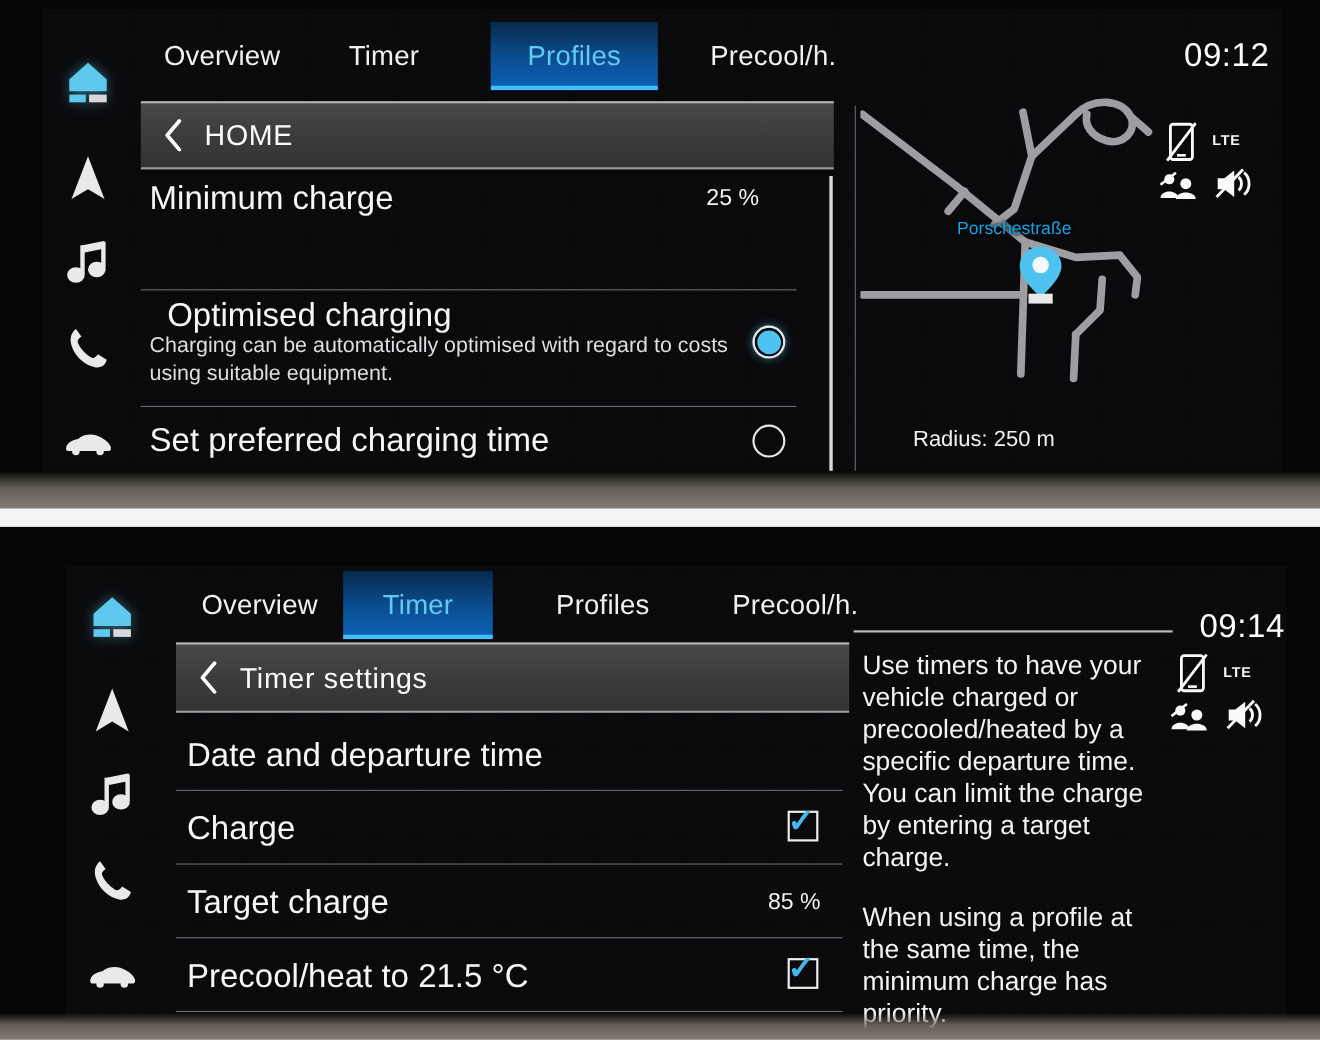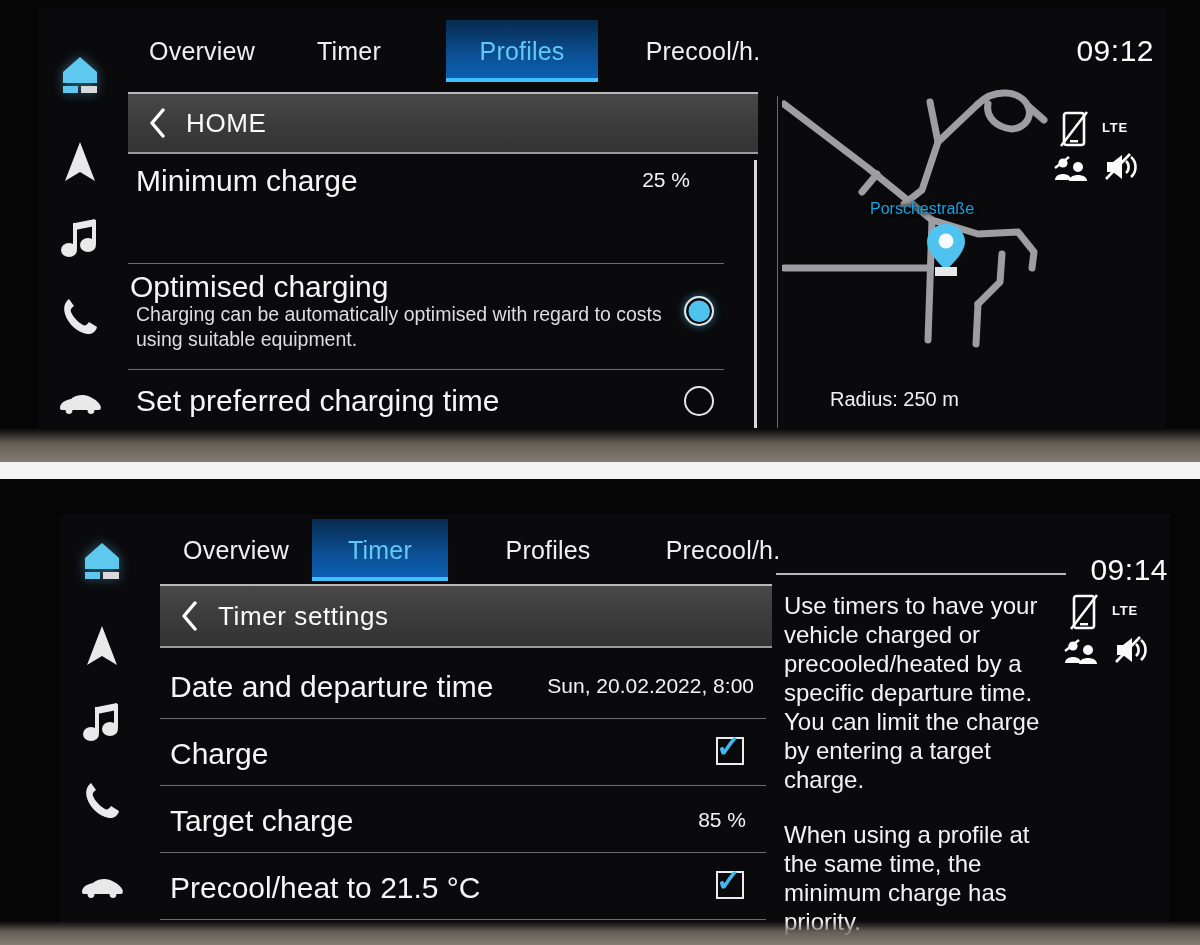--- a/index.html
+++ b/index.html
@@ -199,21 +199,21 @@
 
     <div class="list" style="left:128px;top:158px;width:630px;height:270px;">
 
       <div class="row" style="height:106px;">
         <div class="row-title" style="left:8px;top:6px;">Minimum charge</div>
         <div class="row-val" style="right:68px;top:10px;">25 %</div>
         <div class="row-sep" style="bottom:0;right:34px;"></div>
       </div>
 
       <div class="row" style="height:106px;">
-        <div class="row-title" style="left:2px;top:6px;">Optimised charging</div>
+        <div class="row-title" style="left:24px;top:6px;">Optimised charging</div>
         <div class="row-sub" style="left:8px;top:38px;width:530px;">Charging can be automatically optimised with regard to costs using suitable equipment.</div>
         <div class="radio on" style="right:44px;top:32px;"></div>
         <div class="row-sep" style="bottom:0;right:34px;"></div>
       </div>
 
       <div class="row" style="height:58px;">
         <div class="row-title" style="left:8px;top:14px;">Set preferred charging time</div>
         <div class="radio" style="right:44px;top:16px;"></div>
       </div>
     </div>
@@ -337,21 +337,20 @@
           <path d="M15 2 L4 15 L15 28" stroke="currentColor" stroke-width="3.4" fill="none" stroke-linecap="round" stroke-linejoin="round"></path>
         </svg>
       </div>
       <div class="hdr-title">Timer settings</div>
     </div>
 
     <div class="list" style="left:160px;top:173px;width:612px;height:270px;">
 
       <div class="row" style="height:67px;">
         <div class="row-title" style="left:10px;top:18px;">Date and departure time</div>
-        <div class="row-val" style="right:18px;top:22px;">Sun, 20.02.2022, 8:00</div>
         <div class="row-sep" style="bottom:0;right:6px;"></div>
       </div>
 
       <div class="row" style="height:67px;">
         <div class="row-title" style="left:10px;top:18px;">Charge</div>
         <div class="checkbox" style="right:28px;top:18px;">
           <span class="tick">✓</span>
         </div>
         <div class="row-sep" style="bottom:0;right:6px;"></div>
       </div>

